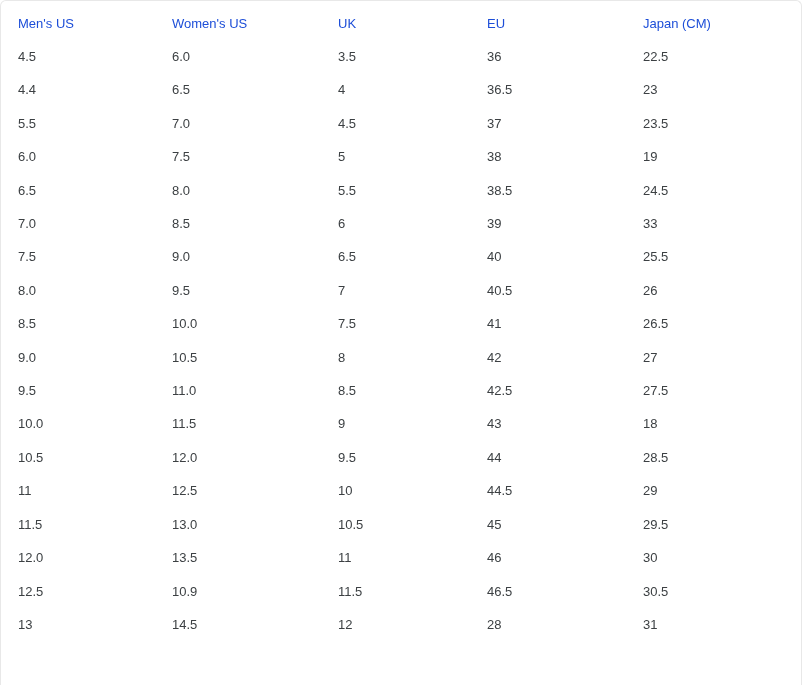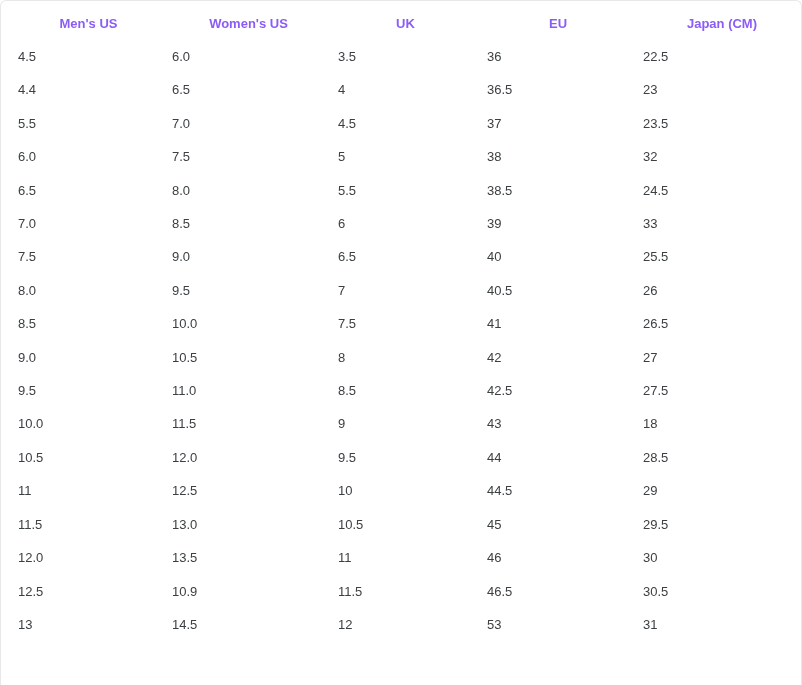--- a/index.html
+++ b/index.html
@@ -36,24 +36,24 @@
     font-size: 13px;
   }
 
   table.size-table col.c0 { width: 158px; }
   table.size-table col.c1 { width: 166px; }
   table.size-table col.c2 { width: 148px; }
   table.size-table col.c3 { width: 156px; }
   table.size-table col.c4 { width: 172px; }
 
   table.size-table thead th {
-    text-align: center;
-    font-weight: 700;
+    text-align: left;
+    font-weight: 400;
     font-size: 13px;
-    color: #8b5cf6;
+    color: #1d4ed8;
     padding: 0;
     height: 33px;
     line-height: 33px;
     vertical-align: middle;
     white-space: nowrap;
   }
 
   table.size-table tbody td {
     text-align: left;
     font-weight: 400;
@@ -121,21 +121,21 @@
           <td>7.0</td>
           <td>4.5</td>
           <td>37</td>
           <td>23.5</td>
         </tr>
         <tr>
           <td>6.0</td>
           <td>7.5</td>
           <td>5</td>
           <td>38</td>
-          <td>32</td>
+          <td>19</td>
         </tr>
         <tr>
           <td>6.5</td>
           <td>8.0</td>
           <td>5.5</td>
           <td>38.5</td>
           <td>24.5</td>
         </tr>
         <tr>
           <td>7.0</td>
@@ -218,18 +218,18 @@
           <td>12.5</td>
           <td>10.9</td>
           <td>11.5</td>
           <td>46.5</td>
           <td>30.5</td>
         </tr>
         <tr>
           <td>13</td>
           <td>14.5</td>
           <td>12</td>
-          <td>53</td>
+          <td>28</td>
           <td>31</td>
         </tr>
       </tbody>
   </table>
 </div>
 
 </body></html>

